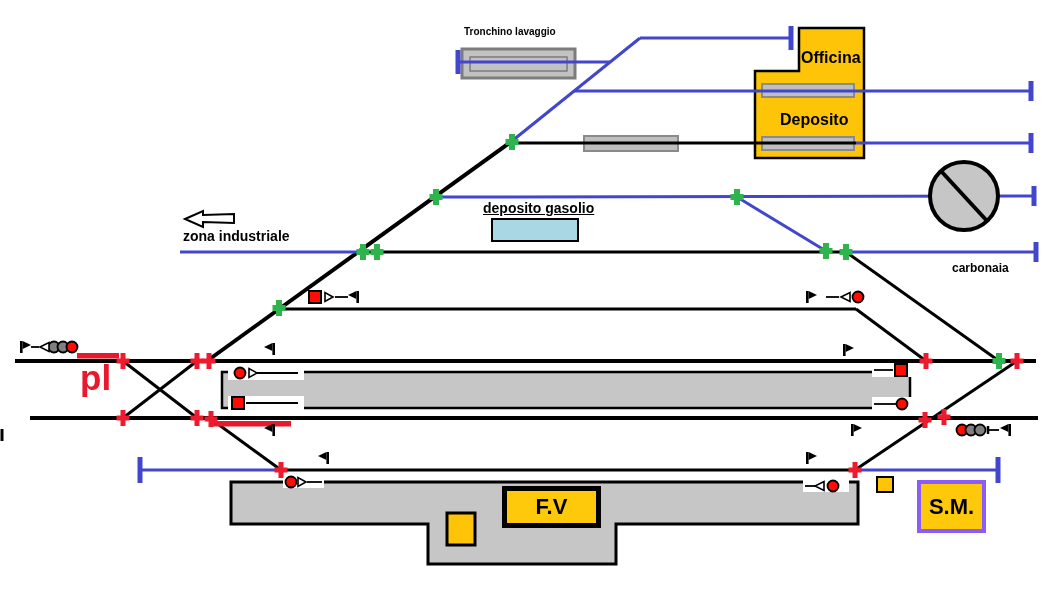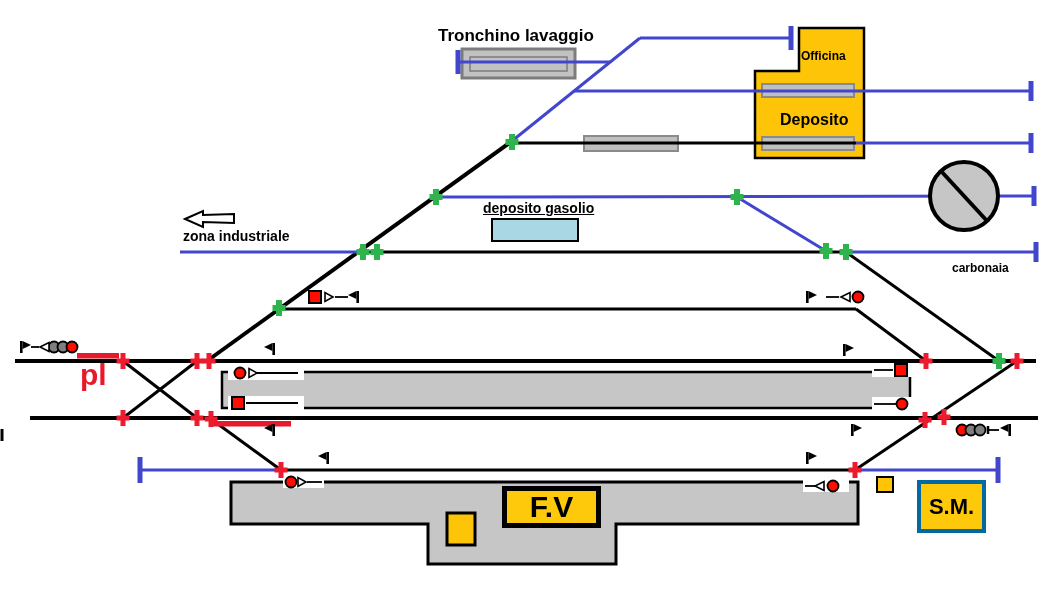--- a/index.html
+++ b/index.html
@@ -1,30 +1,30 @@
 <!DOCTYPE html>
 <html><head>
 <meta charset="utf-8">
 <style>
   html,body{margin:0;padding:0;background:#fff;}
   .stage{position:relative;width:1057px;height:597px;background:#ffffff;
          font-family:"Liberation Sans", sans-serif;overflow:hidden;}
   svg{position:absolute;left:0;top:0;}
   .lbl{position:absolute;font-weight:bold;color:#000;white-space:nowrap;line-height:1;}
-  .lbl-tronchino{left:438px;top:27px;font-size:17px;}
-  .lbl-officina{left:801px;top:50px;font-size:12px;}
+  .lbl-tronchino{left:464px;top:27px;font-size:10px;}
+  .lbl-officina{left:801px;top:50px;font-size:16px;}
   .lbl-deposito{left:780px;top:112px;font-size:16px;}
   .lbl-gasolio{left:483px;top:201px;font-size:14px;text-decoration:underline;}
   .lbl-zona{left:183px;top:229px;font-size:14px;}
   .lbl-carbonaia{left:952px;top:262px;font-size:12px;}
-  .lbl-pl{left:80px;top:360px;font-size:30px;}
+  .lbl-pl{left:80px;top:360px;font-size:35px;}
   .sign{position:absolute;display:flex;align-items:center;justify-content:center;
         font-weight:bold;color:#000;}
-  .sign-fv{left:502px;top:486px;width:89px;height:32px;border:5px solid #000;font-size:30px;}
-  .sign-sm{left:917px;top:480px;width:61px;height:45px;border:4px solid #0369a1;font-size:22px;}
+  .sign-fv{left:502px;top:486px;width:89px;height:32px;border:5px solid #000;font-size:22px;}
+  .sign-sm{left:917px;top:480px;width:61px;height:45px;border:4px solid #8b5cf6;font-size:22px;}
 </style>
 </head>
 <body>
 
 <div class="stage">
   <svg id="track-svg" width="1057" height="597" viewBox="0 0 1057 597">
       <polygon points="799,28 864,28 864,158 755,158 755,71 799,71" fill="#fdc408" stroke="#000000" stroke-width="2.5"></polygon>
       <rect x="462" y="49" width="113" height="29" fill="#c2c2c2" stroke="#7c7c7c" stroke-width="3"></rect>
       <rect x="470" y="57" width="97" height="14" fill="none" stroke="#7c7c7c" stroke-width="1.5"></rect>
       <rect x="492" y="219" width="86" height="22" fill="#aad7e4" stroke="#000000" stroke-width="2"></rect>

